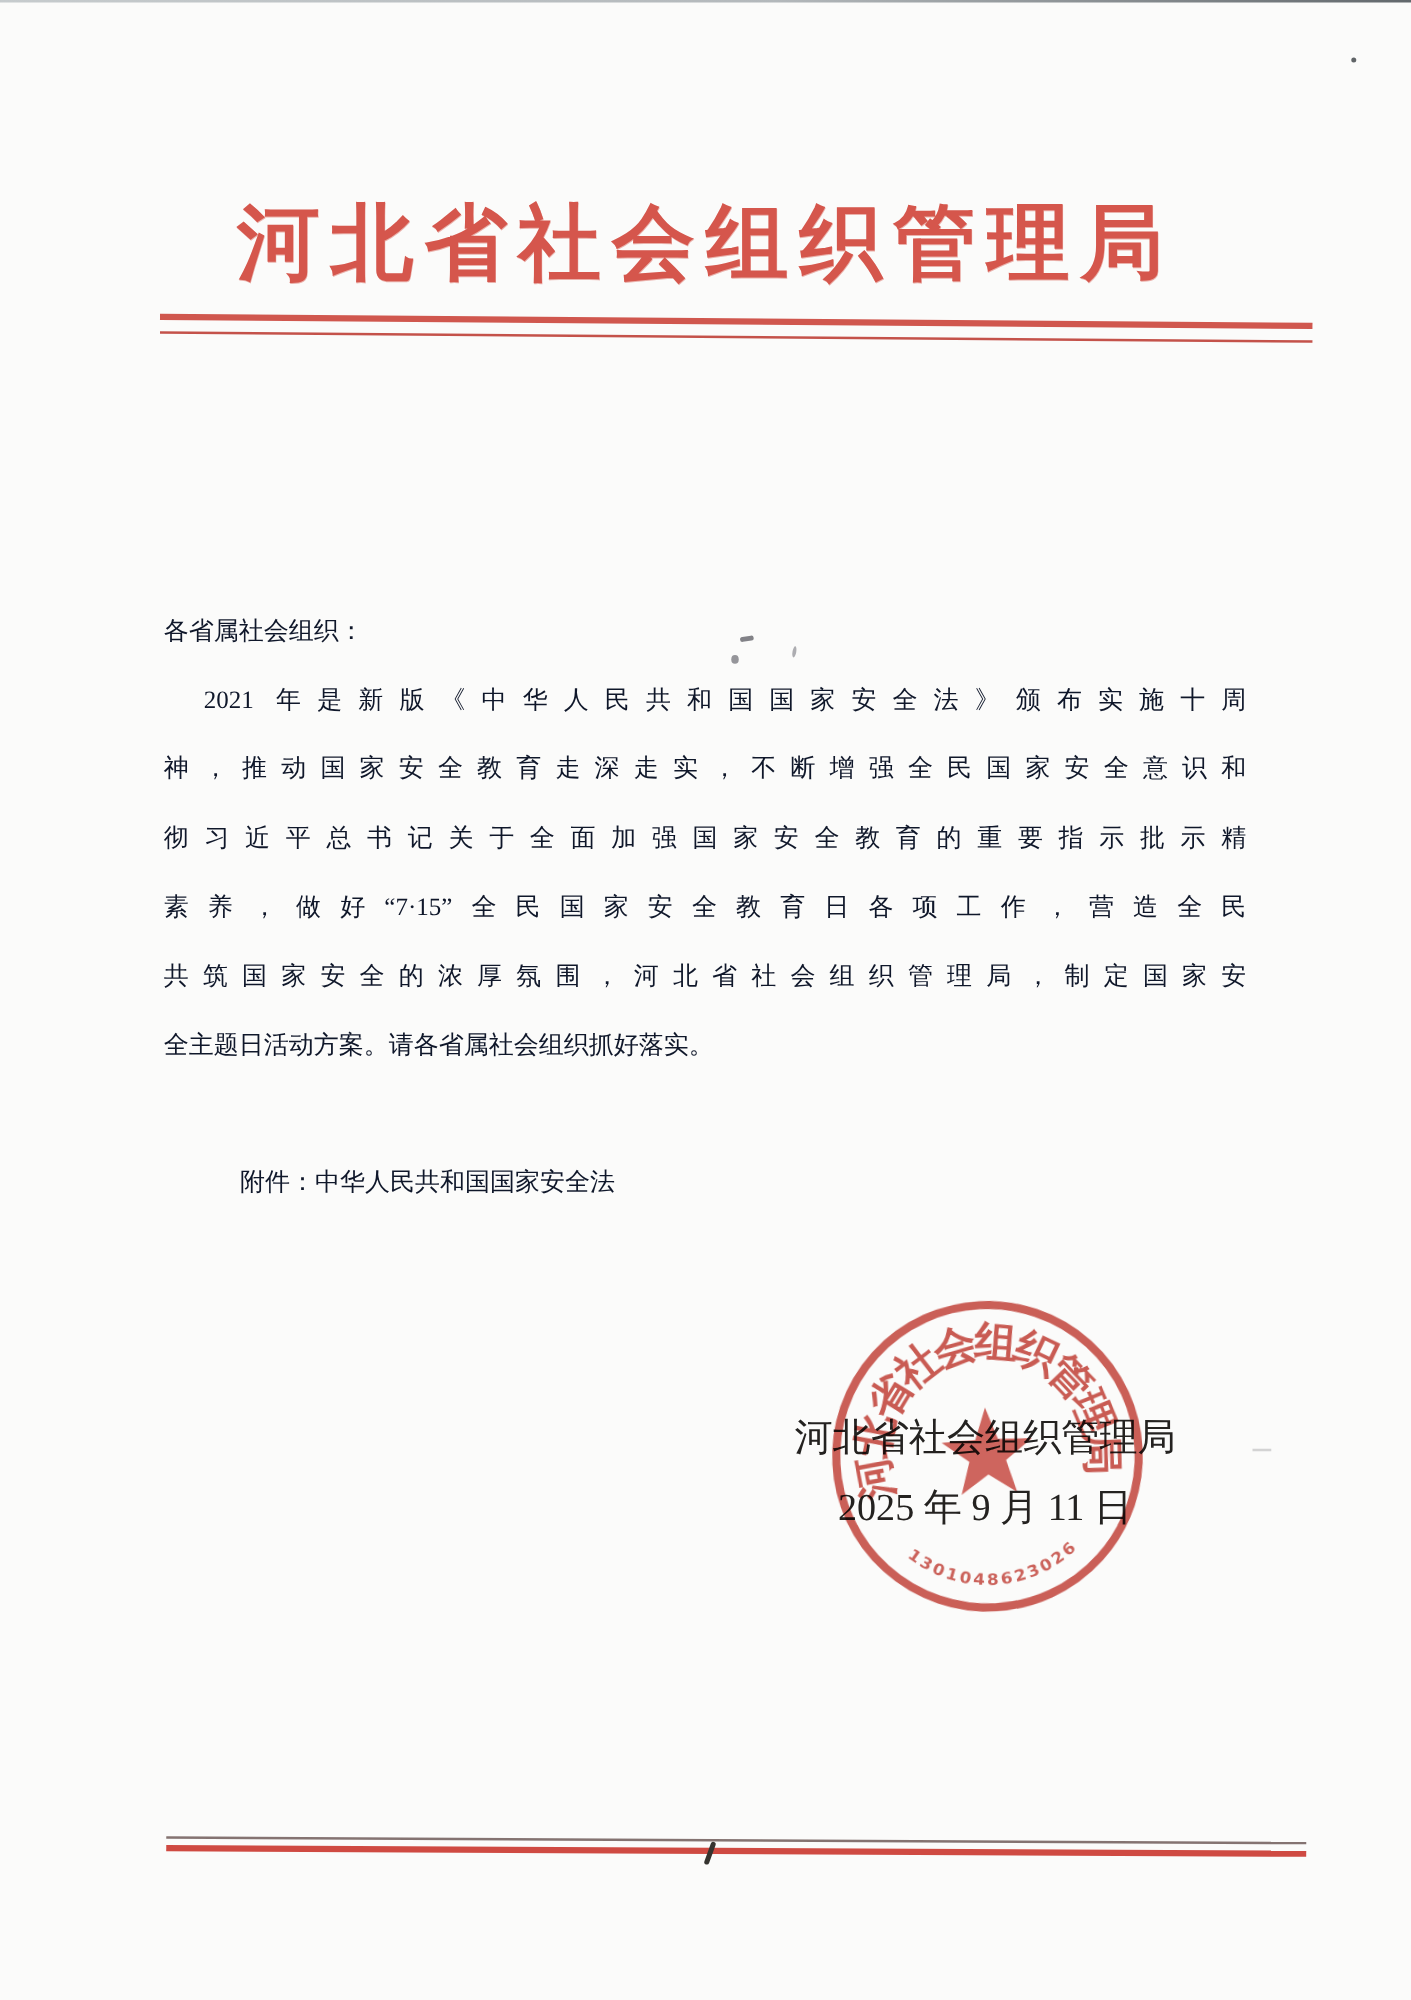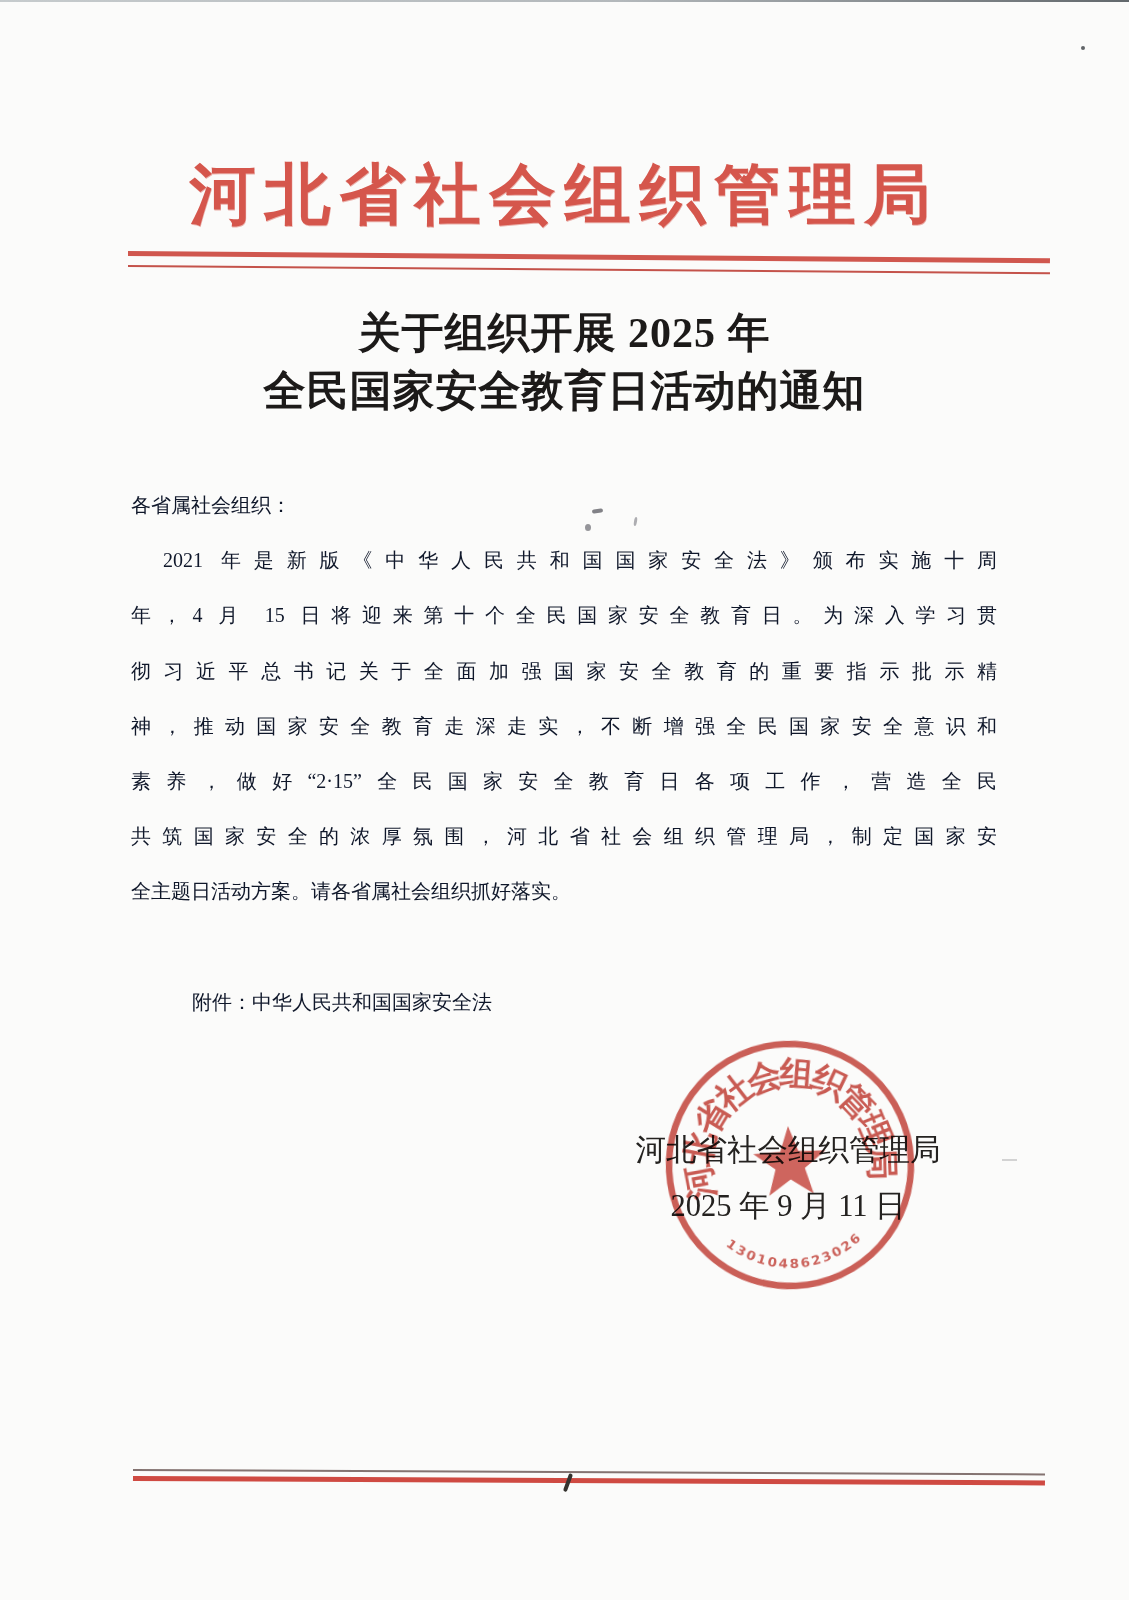--- a/index.html
+++ b/index.html
@@ -92,32 +92,27 @@
 
 <div class="page">
 
   <div class="scan-edge-top"></div>
 
   <div class="agency-header">河北省社会组织管理局</div>
 
   <div class="rule-thick"></div>
   <div class="rule-thin"></div>
 
-  <div class="doc-title">
-    <div>关于组织开展 2025 年</div>
-    <div>全民国家安全教育日活动的通知</div>
-  </div>
 
   <div class="doc-body">
     <div class="salutation">各省属社会组织：</div>
     <div class="body-line first">2021 年是新版《中华人民共和国国家安全法》颁布实施十周</div>
-    <div class="body-line">年，4 月 15 日将迎来第十个全民国家安全教育日。为深入学习贯</div>
+    <div class="body-line">神，推动国家安全教育走深走实，不断增强全民国家安全意识和</div>
     <div class="body-line">彻习近平总书记关于全面加强国家安全教育的重要指示批示精</div>
-    <div class="body-line">神，推动国家安全教育走深走实，不断增强全民国家安全意识和</div>
-    <div class="body-line">素养，做好“2·15”全民国家安全教育日各项工作，营造全民</div>
+    <div class="body-line">素养，做好“7·15”全民国家安全教育日各项工作，营造全民</div>
     <div class="body-line">共筑国家安全的浓厚氛围，河北省社会组织管理局，制定国家安</div>
     <div class="body-line last">全主题日活动方案。请各省属社会组织抓好落实。</div>
     <div class="attachment">附件：中华人民共和国国家安全法</div>
   </div>
 
   <div class="signature-block">
     <div>河北省社会组织管理局</div>
     <div>2025 年 9 月 11 日</div>
   </div>
 

